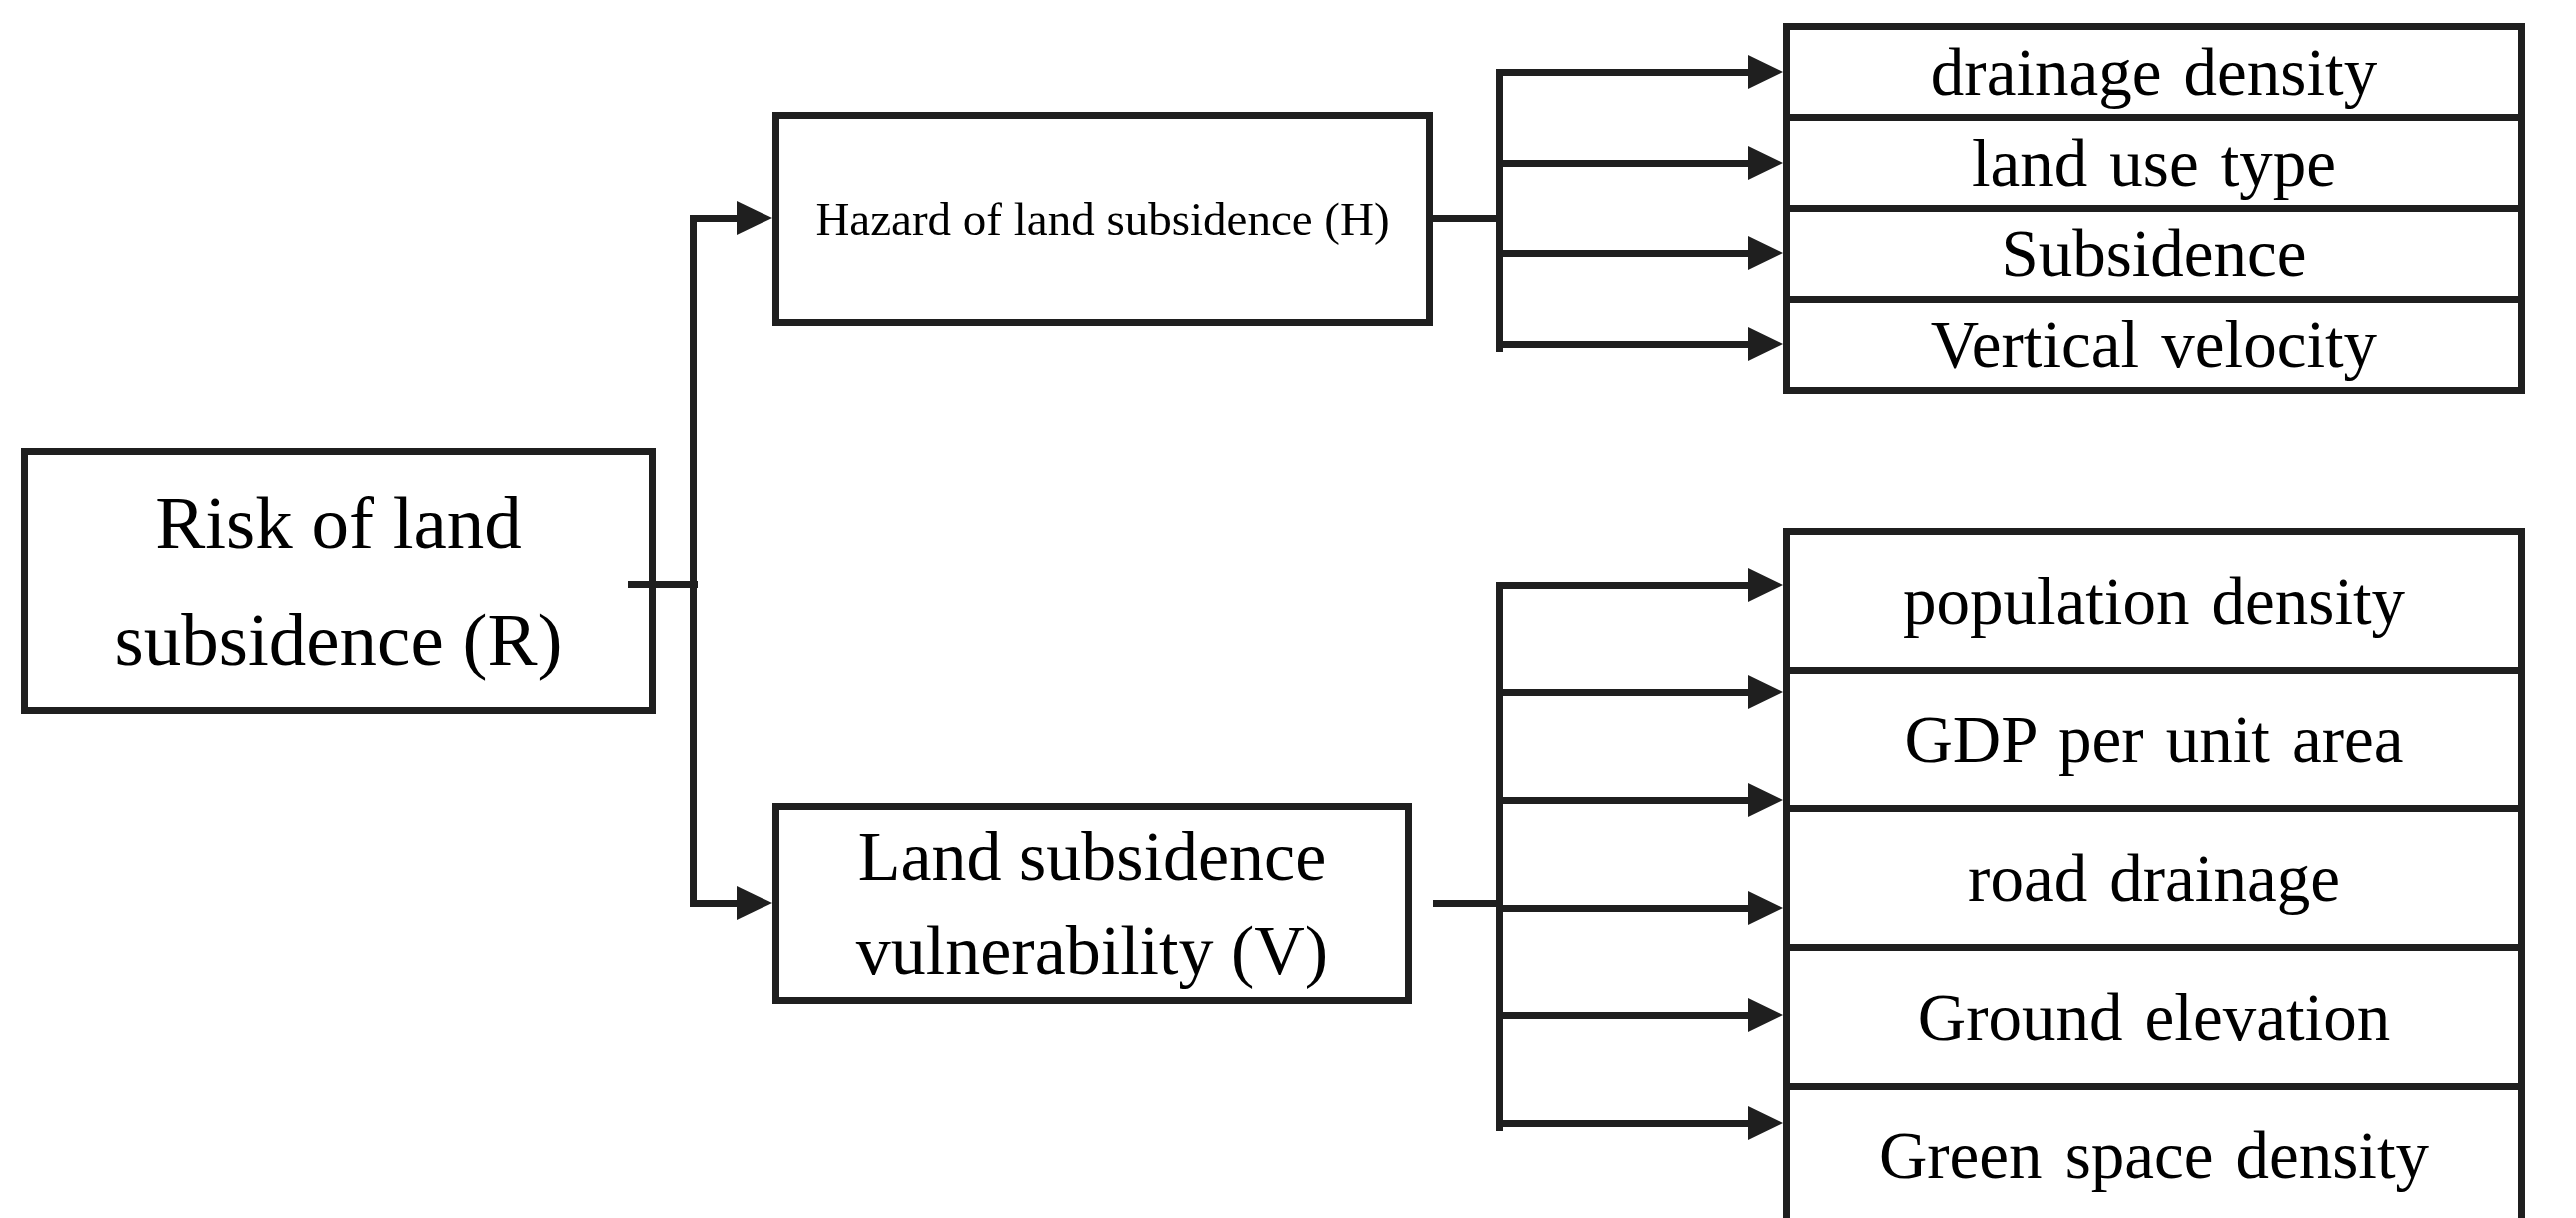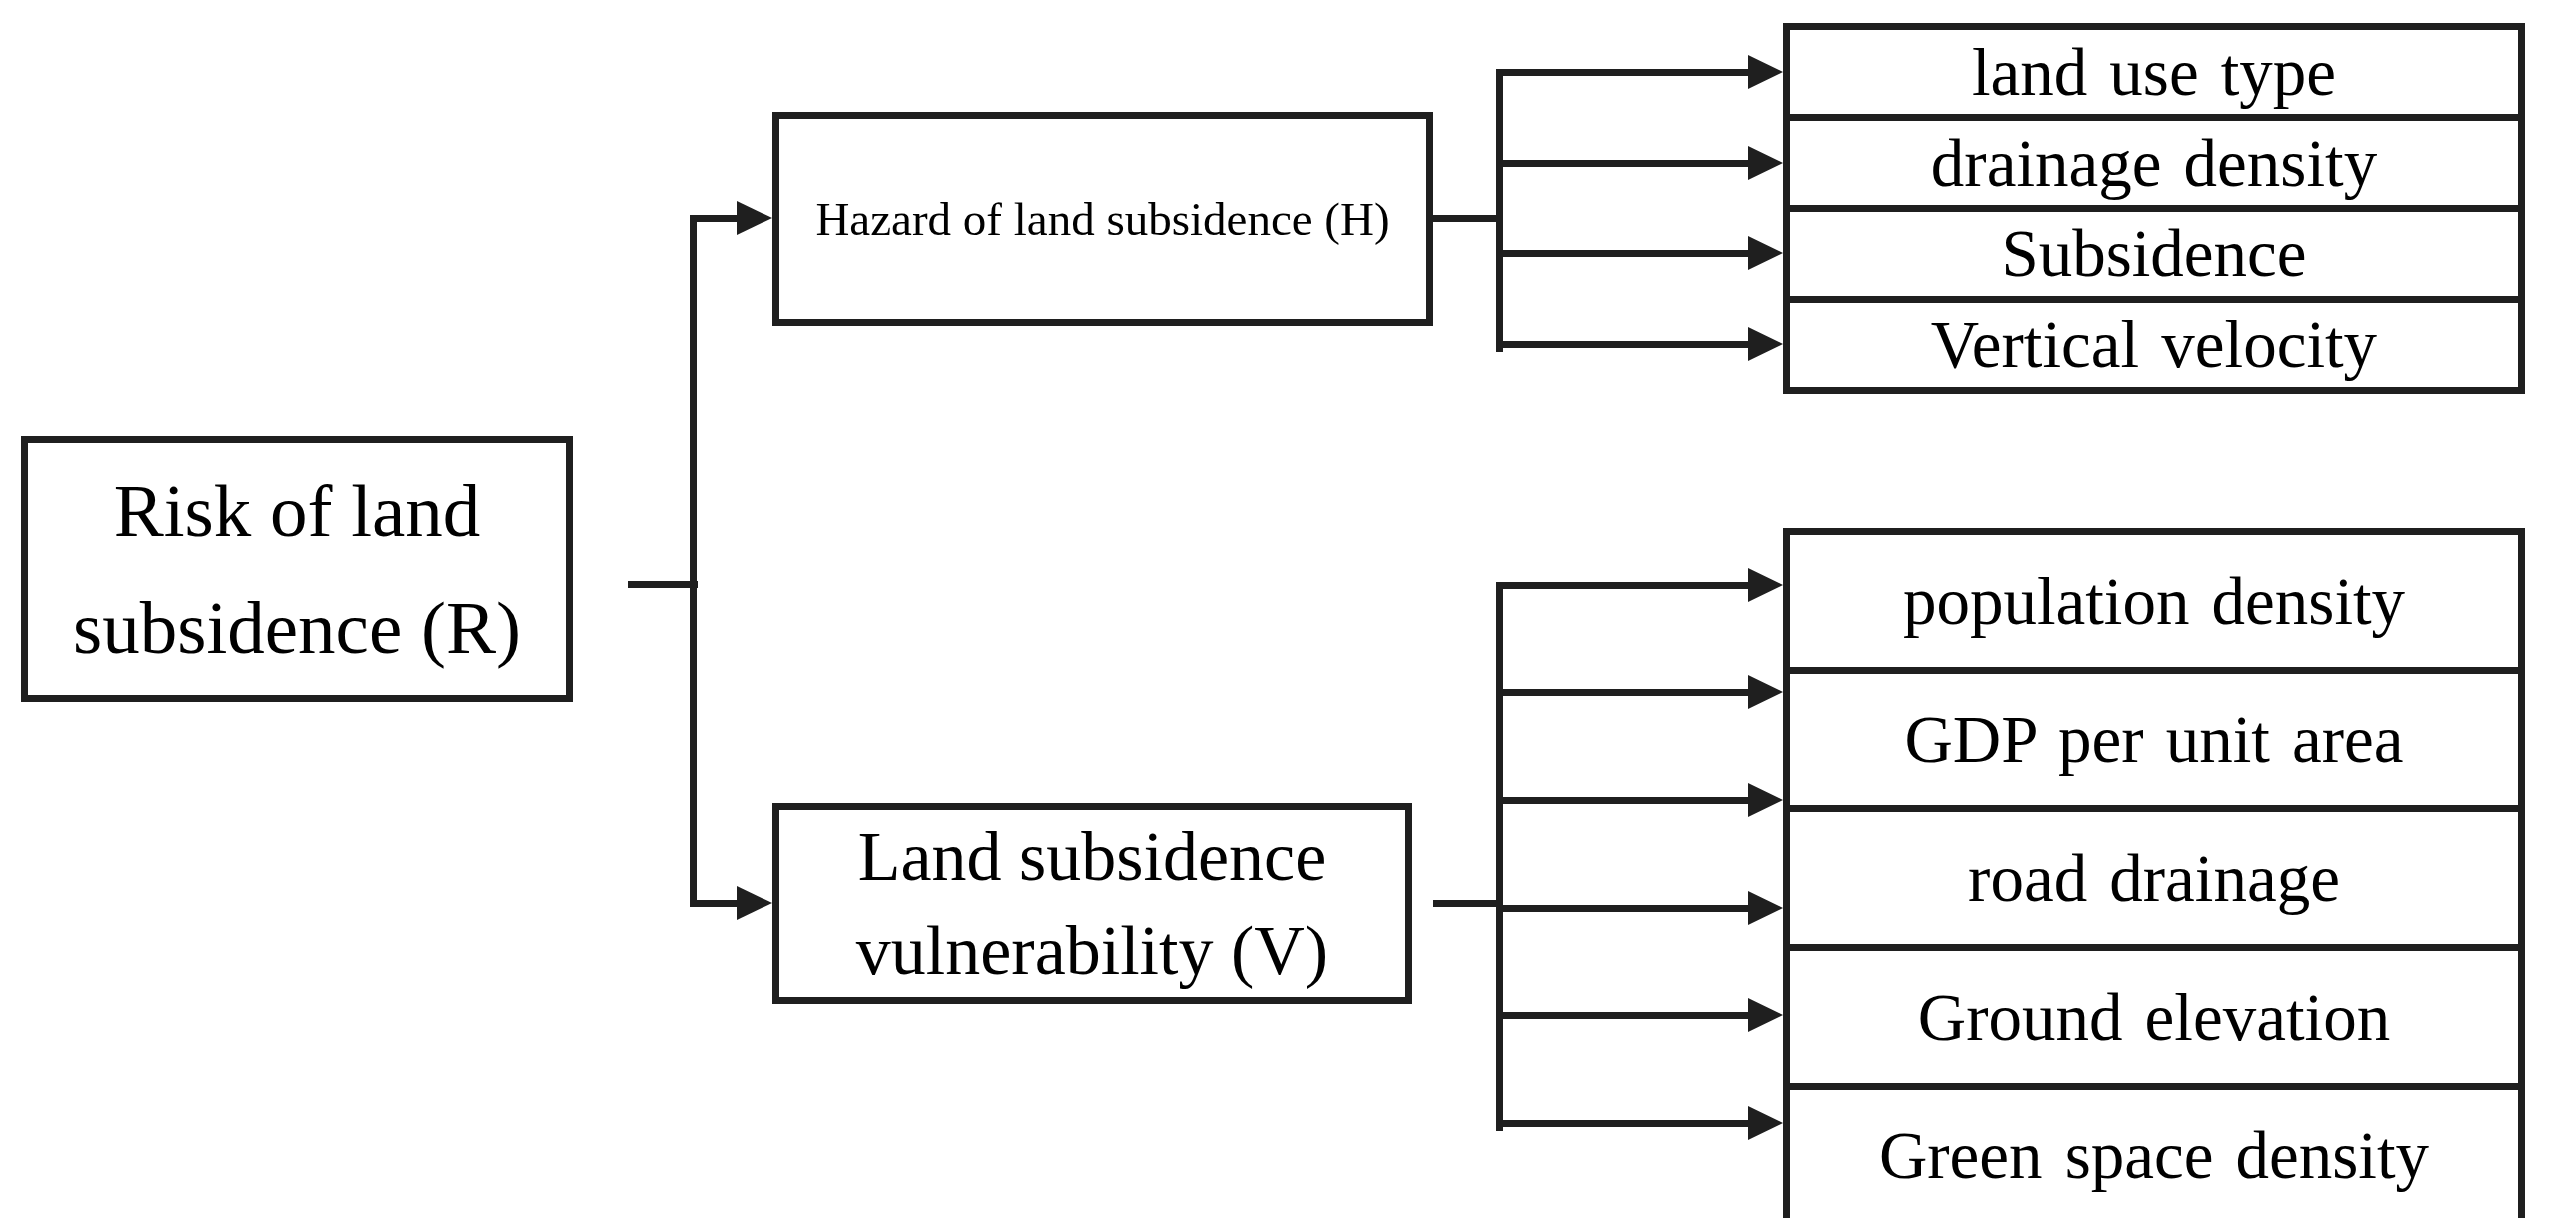--- a/index.html
+++ b/index.html
@@ -23,21 +23,21 @@
     position:absolute;
     box-sizing:border-box;
     border:var(--bw) solid var(--line);
     background:var(--bg);
     display:flex;
     align-items:center;
     justify-content:center;
     text-align:center;
   }
   .box .label{display:block;}
-  .root-box{left:21px;top:436px;width:552px;height:266px;font-size:75px;line-height:1.56;}
+  .root-box{left:21px;top:448px;width:635px;height:266px;font-size:75px;line-height:1.56;}
   .hazard-box{left:772px;top:112px;width:661px;height:214px;font-size:47px;line-height:1.38;}
   .vuln-box{left:772px;top:803px;width:640px;height:201px;font-size:70px;line-height:1.34;}
 
   .leaf-stack{position:absolute;left:1783px;width:742px;}
   .leaf-stack-hazard{top:23.4px;}
   .leaf-stack-vuln{top:528px;}
   .leaf{
     position:relative;
     box-sizing:border-box;
     border:var(--bw) solid var(--line);
@@ -76,24 +76,24 @@
   <div class="box hazard-box">
     <span class="label">Hazard of land subsidence (H)</span>
   </div>
 
   <div class="box vuln-box">
     <span class="label">Land subsidence vulnerability (V)</span>
   </div>
 
   <div class="leaf-stack leaf-stack-hazard">
     <div class="leaf">
-        <span>land use type</span>
+        <span>drainage density</span>
       </div>
     <div class="leaf">
-        <span>drainage density</span>
+        <span>land use type</span>
       </div>
     <div class="leaf">
         <span>Subsidence</span>
       </div>
     <div class="leaf">
         <span>Vertical velocity</span>
       </div>
   </div>
 
   <div class="leaf-stack leaf-stack-vuln">

